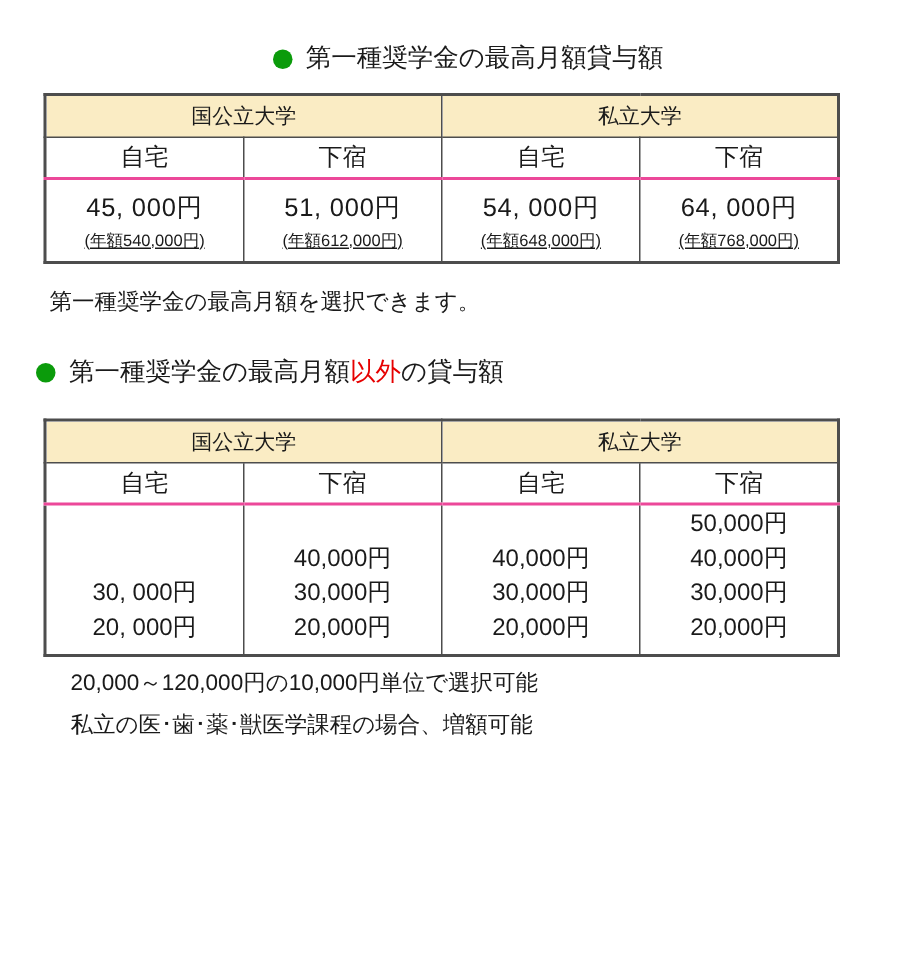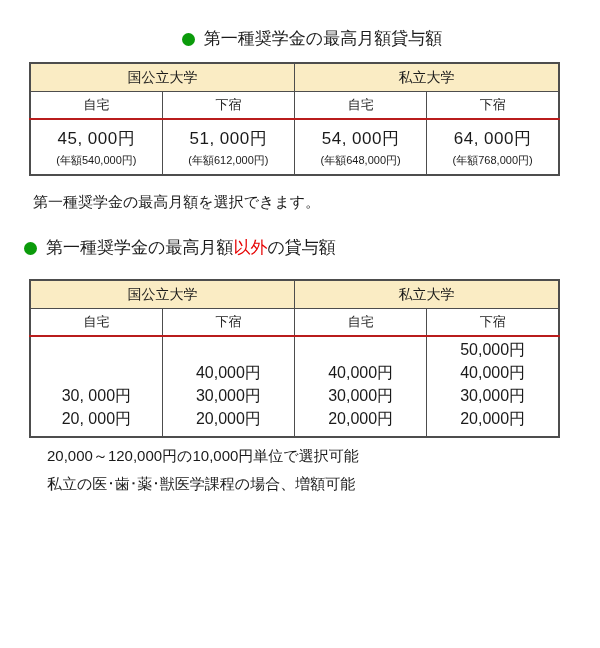--- a/index.html
+++ b/index.html
@@ -26,24 +26,24 @@
     margin-left:29px; width:531px;
     border:2px solid #4d4d4d;
   }
   table.stable td {
     border:1px solid #4d4d4d; text-align:center; padding:0;
     overflow:hidden;
   }
   .t1 { margin-top:12px; }
   .t2 { margin-top:20px; }
   tr.ghead td { background:#FAECC4; height:27px; font-size:14px; }
-  tr.chead td { height:26px; font-size:13px; border-bottom:2px solid #b91c1c;font-family:Liberation Mono, monospace; }
+  tr.chead td { height:26px; font-size:16px; border-bottom:2px solid #ec4899;font-family:Liberation Mono, monospace; }
   .t1 tr.vrow td { height:54px; vertical-align:middle; }
   .monthly { font-size:17px; letter-spacing:0.5px; }
-  .annual { font-size:11px; margin-top:3px; letter-spacing:0; }
+  .annual { font-size:11px; margin-top:3px; letter-spacing:0;text-decoration:underline; }
   .t2 tr.vrow td {
     height:93px; vertical-align:bottom; padding-bottom:6px;
     font-size:16px; line-height:23px;
   }
   .note { font-size:15px; line-height:27px; margin:12px 0 0 33px; }
   .s3text { font-size:15px; line-height:28px; margin:4px 0 0 47px; }
 </style>
 </head>
 <body>
 

